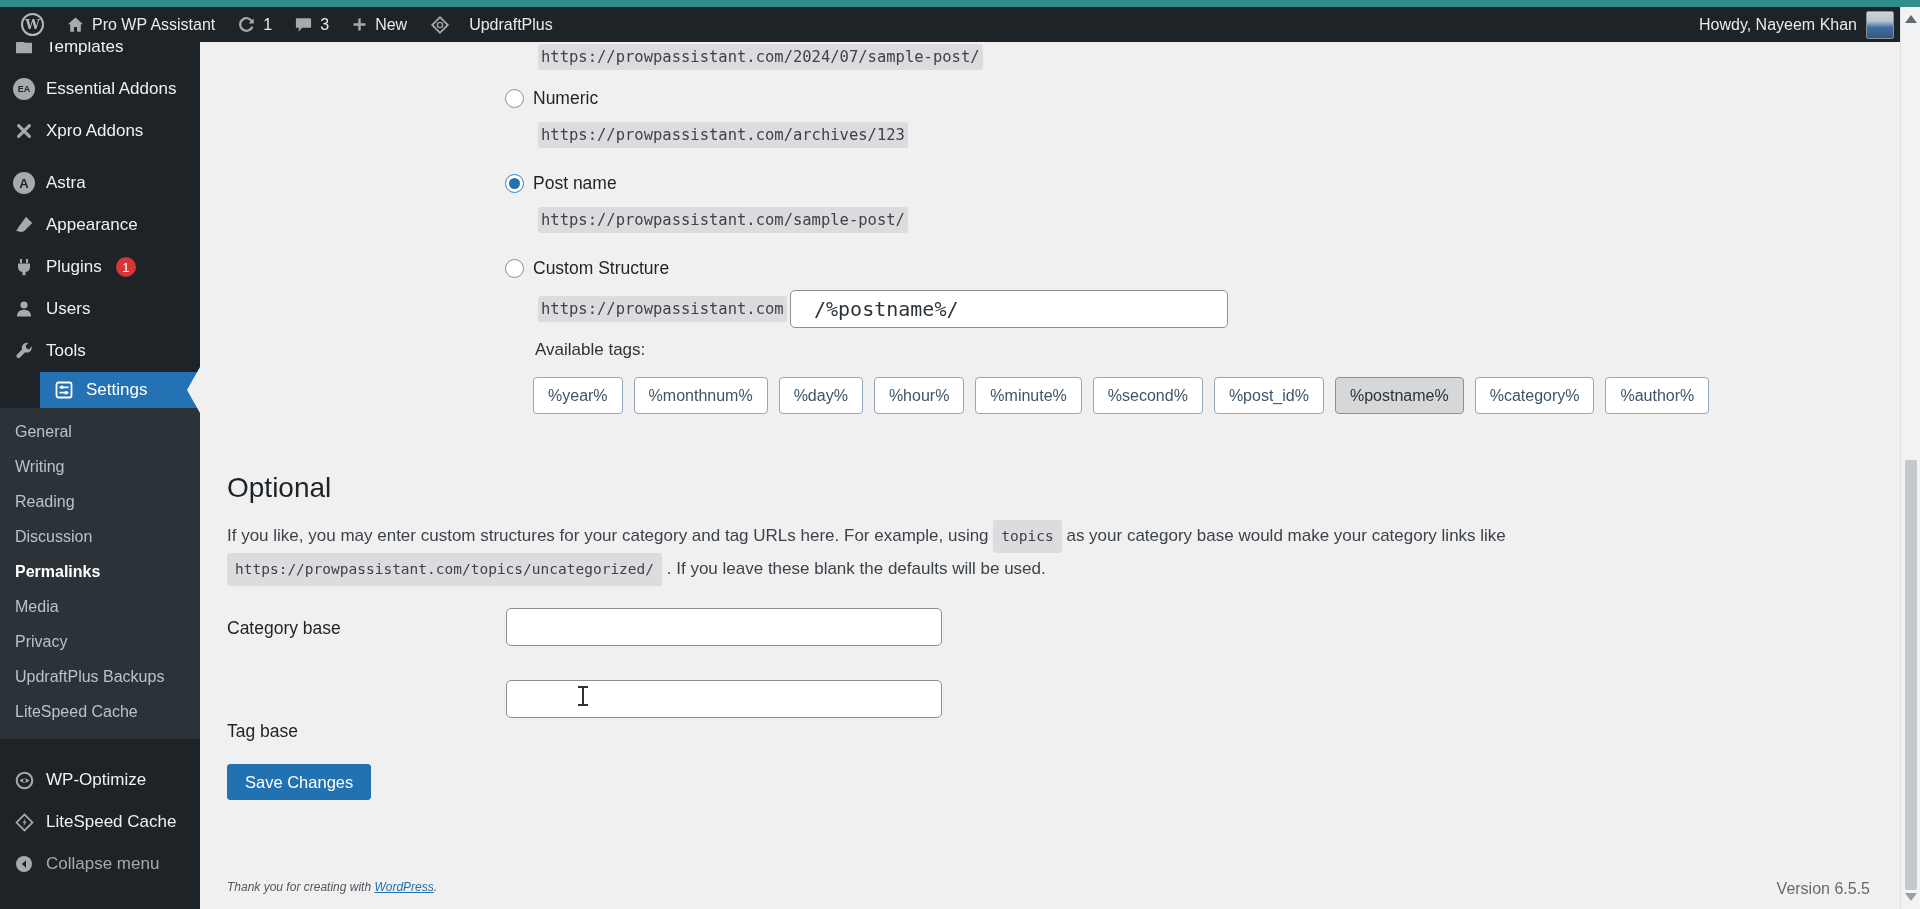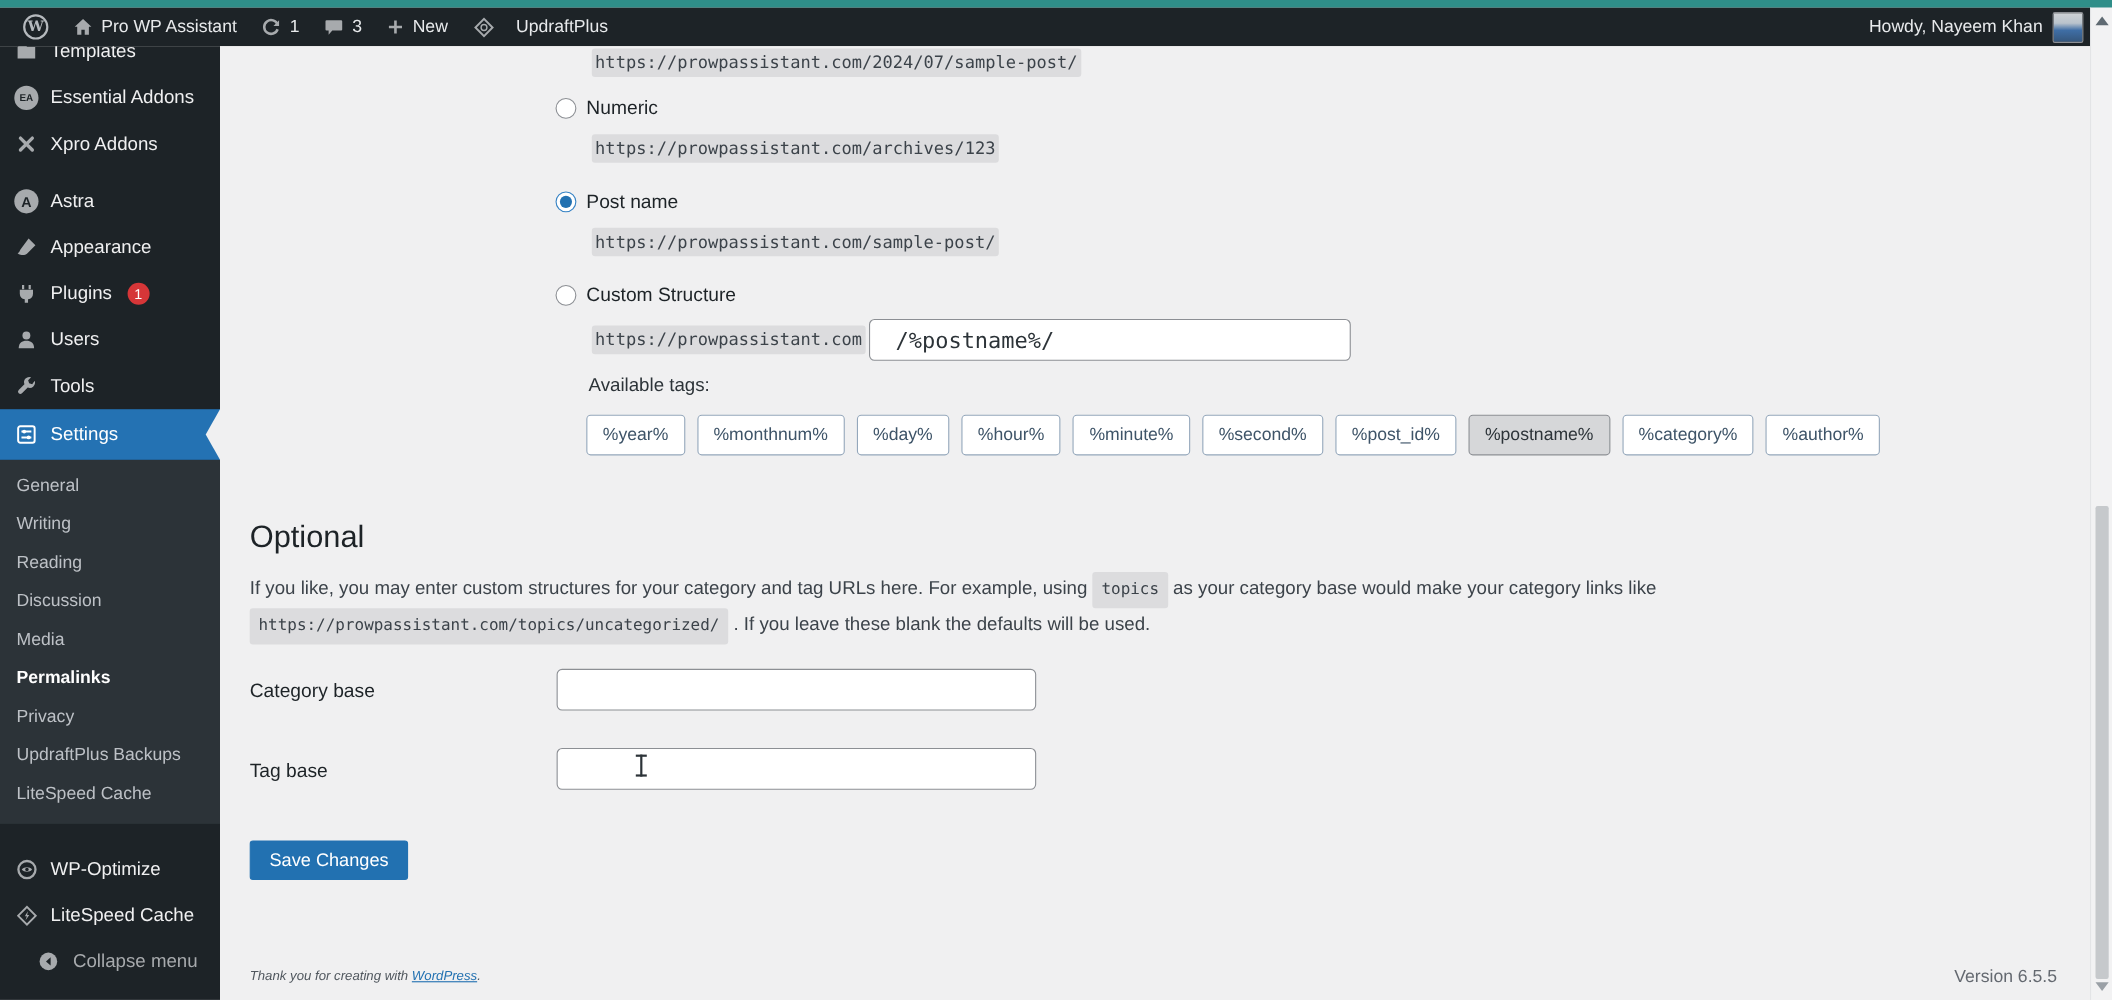--- a/index.html
+++ b/index.html
@@ -30,30 +30,30 @@
   .menu-item { height:42px; display:flex; align-items:center; padding-left:12px; gap:10px; font-size:17px; cursor:pointer; }
   .menu-top { margin-top:-16px; }
   .menu-item .micon { width:24px; display:flex; justify-content:center; color:#a7aaad; flex:0 0 24px; }
   .circle-glyph { width:22px; height:22px; border-radius:50%; background:#a7aaad; color:#1d2327;
                   display:flex; align-items:center; justify-content:center; font-weight:bold; }
   .circle-glyph.ea { font-size:9px; letter-spacing:0; }
   .circle-glyph.a { font-size:13px; }
   .group-gap { height:10px; }
   .badge { margin-left:4px; min-width:20px; height:20px; border-radius:50%; background:#d63638; color:#fff;
            font-size:13px; display:inline-flex; align-items:center; justify-content:center; padding:0 6px; }
-  .settings-item { position:relative; height:46px; background:#2472b3; color:#fff; display:flex; align-items:center;
-                   padding-left:12px; gap:10px; font-size:17px; font-weight:400; cursor:pointer; }
+  .settings-item { position:relative; height:36px; background:#2472b3; color:#fff; display:flex; align-items:center;
+                   padding-left:12px; gap:10px; font-size:17px; font-weight:400; cursor:pointer;margin-left:40px; }
   .settings-item .micon { color:#fff; width:24px; flex:0 0 24px; display:flex; justify-content:center; }
   .settings-arrow { position:absolute; right:0; top:50%; transform:translateY(-50%); width:0; height:0;
                     border-top:23px solid transparent; border-bottom:23px solid transparent; border-right:13px solid #f0f0f1; }
   .submenu { background:#2c3338; padding:6px 0 10px 0; }
   .submenu-item { height:35px; display:flex; align-items:center; padding-left:15px; font-size:16px; color:#bdc1c6; cursor:pointer; }
   .submenu-item.current { color:#fff; font-weight:bold; }
   .menu-bottom { padding-top:20px; }
-  .collapse-item { color:#a7aaad;justify-content:center; }
+  .collapse-item { color:#a7aaad; }
 
   
   .content { position:absolute; left:200px; top:42px; width:1700px; height:867px; background:#f0f0f1; }
   .code-chip { display:inline-block; font-family:"DejaVu Sans Mono",monospace; font-size:15.5px; color:#3c434a;
                background:#dcdcde; padding:4px 3px; border-radius:3px; white-space:nowrap; }
   .abs { position:absolute; }
   .radio-row { position:absolute; display:flex; align-items:center; gap:9px; }
   .radio { width:19px; height:19px; border-radius:50%; background:#fff; border:1.5px solid #8c8f94; flex:0 0 19px; }
   .radio.checked { border-color:#3582c4; display:flex; align-items:center; justify-content:center; }
   .radio.checked::after { content:""; width:11px; height:11px; border-radius:50%; background:#2271b1; }
@@ -239,22 +239,22 @@
       </span>
       <span>Settings</span>
       <span class="settings-arrow"></span>
     </div>
 
     <div class="submenu">
       <div class="submenu-item">General</div>
       <div class="submenu-item">Writing</div>
       <div class="submenu-item">Reading</div>
       <div class="submenu-item">Discussion</div>
+      <div class="submenu-item current">Permalinks</div>
       <div class="submenu-item">Media</div>
-      <div class="submenu-item current">Permalinks</div>
       <div class="submenu-item">Privacy</div>
       <div class="submenu-item">UpdraftPlus Backups</div>
       <div class="submenu-item">LiteSpeed Cache</div>
     </div>
 
     <div class="menu-bottom">
       <div class="menu-item">
         <span class="micon">
           <svg width="21" height="21" viewBox="0 0 20 20">
               <circle cx="10" cy="10" r="7.4" fill="none" stroke="#a7aaad" stroke-width="2"></circle>
@@ -333,21 +333,21 @@
       </div>
       <div>
         <span class="code-chip">https://prowpassistant.com/topics/uncategorized/</span>
         <span>. If you leave these blank the defaults will be used.</span>
       </div>
     </div>
 
     <label class="form-label" style="top:576px;">Category base</label>
     <input class="text-input" style="top: 566px;" type="text">
 
-    <label class="form-label" style="top:648px;">Tag base</label>
+    <label class="form-label" style="top:679px;">Tag base</label>
     <input class="text-input" style="top: 638px;" type="text">
 
     <span class="ibeam"></span>
 
     <button class="save-btn">Save Changes</button>
 
     <div class="footer-thanks">
       <span>Thank you for creating with</span>
       <a href="#">WordPress</a><span>.</span>
     </div>

